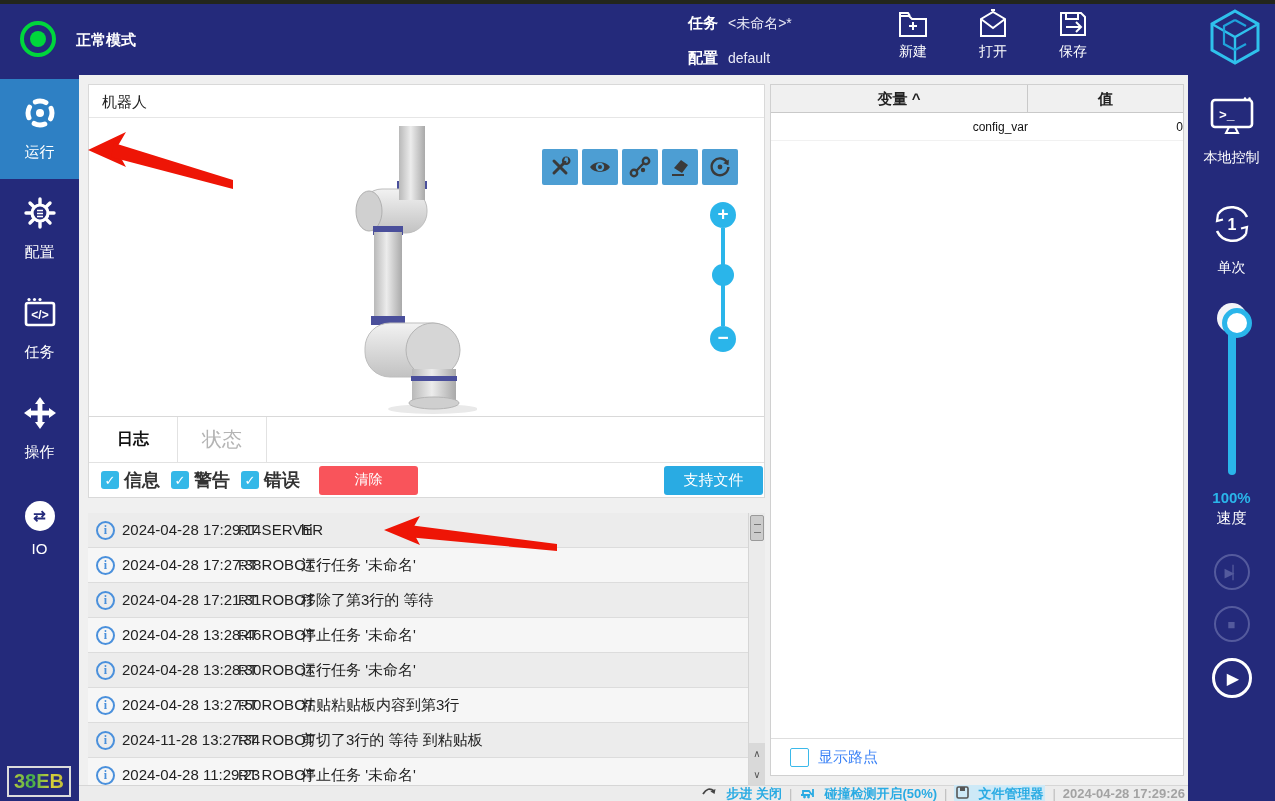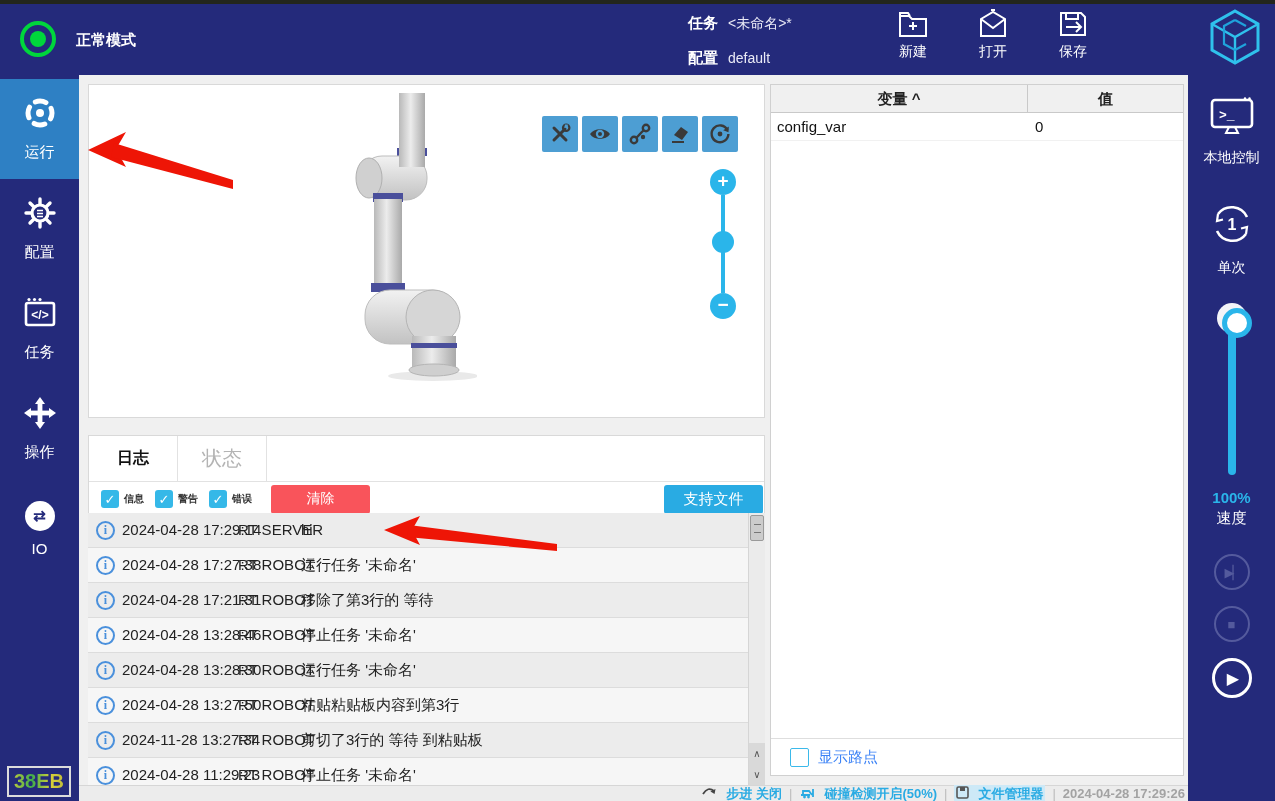--- a/index.html
+++ b/index.html
@@ -43,31 +43,31 @@
   .rp-tool { width:36px; height:36px; background:#4d9ed3; border-radius:2px; display:flex;
     align-items:center; justify-content:center; cursor:pointer; }
   .zoomctrl { position:absolute; right:28px; top:84px; width:26px; height:150px; }
   .zc-btn { position:absolute; left:0; width:26px; height:26px; border-radius:50%; background:#2ab5ea;
     color:#fff; display:flex; align-items:center; justify-content:center; font-size:19px; font-weight:bold; cursor:pointer; }
   .zc-plus::after { content:"+"; margin-top:-2px; }
   .zc-minus { top:124px; } .zc-minus::after { content:"\2212"; margin-top:-2px; }
   .zc-line { position:absolute; left:11px; top:26px; width:4px; height:98px; background:#2ab5ea; }
   .zc-handle { position:absolute; left:2px; top:62px; width:22px; height:22px; border-radius:50%; background:#2ab5ea; cursor:pointer; }
 
-  .tabs-box { position:absolute; left:9px; top:360px; width:677px; height:82px; background:#fff; border:1px solid #d9d9d9; }
+  .tabs-box { position:absolute; left:9px; top:341px; width:677px; height:82px; background:#fff; border:1px solid #d9d9d9; }
   .tab-row { height:46px; display:flex; border-bottom:1px solid #e2e2e2; }
   .tab { width:89px; display:flex; align-items:center; justify-content:center; border-right:1px solid #e2e2e2; cursor:pointer; }
   .tab.active { font-size:16px; font-weight:bold; color:#111; }
   .tab.inactive { font-size:20px; color:#b4b4b4; }
   .filter-row { height:34px; display:flex; align-items:center; padding:0 1px 0 12px; gap:11px; }
   .filter-group { display:flex; align-items:center; gap:5px; cursor:pointer; }
   .cb { width:18px; height:18px; border-radius:3px; background:#35b8e8; color:#fff; display:flex;
     align-items:center; justify-content:center; font-size:13px; }
   .cb::after { content:"\2713"; }
-  .cb-label { font-size:10px; font-weight:bold; color:#333; }
+  .cb-label { font-size:18px; font-weight:bold; color:#333; }
   .clear-btn { width:99px; height:29px; background:#f9545b; color:#fff; border:none; border-radius:3px;
     font-size:14px; margin-left:8px; cursor:pointer; font-family:inherit; }
   .support-btn { margin-left:auto; width:99px; height:29px; background:#29abe3; color:#fff; border:none;
     border-radius:3px; font-size:15px; cursor:pointer; font-family:inherit; }
 
   .log-list { position:absolute; left:9px; top:438px; width:677px; height:272px; background:#84cc16; overflow:hidden; }
   .log-row { position:relative; height:35px; border-bottom:1px solid #dcdcdc; font-size:15px; color:#222; }
   .log-row:nth-child(odd) { background:#ececec; }
   .log-row:nth-child(even) { background:#f6f6f6; }
   .log-icon { position:absolute; left:8px; top:8px; width:19px; height:19px; border-radius:50%;
@@ -84,21 +84,21 @@
   .sb-btn { position:absolute; left:0; width:16px; height:21px; background:#d9d9d9; color:#555;
     display:flex; align-items:center; justify-content:center; font-size:10px; cursor:pointer; }
   .sb-up { bottom:21px; } .sb-up::after { content:"\2227"; }
   .sb-down { bottom:0; } .sb-down::after { content:"\2228"; }
 
   
   .vars-panel { position:absolute; left:770px; top:84px; width:414px; height:692px; background:#fff; border:1px solid #d0d0d0; }
   .vh { display:flex; height:28px; background:#f0f0f0; border-bottom:1px solid #c9c9c9; font-size:15px; font-weight:bold; color:#222; }
   .vh-c1 { width:257px; border-right:1px solid #c9c9c9; text-align:center; line-height:27px; }
   .vh-c2 { flex:1; text-align:center; line-height:27px; }
-  .vrow { display:flex; height:28px; align-items:center; font-size:15px; color:#111; border-bottom:1px solid #f1f1f1; }
+  .vrow { display:flex; height:28px; align-items:center; font-size:12px; color:#111; border-bottom:1px solid #f1f1f1;text-align:right; }
   .vr-name { width:257px; padding-left:6px; }
   .vr-val { flex:1; padding-left:7px; }
   .wp-row { position:absolute; left:0; bottom:0; width:100%; height:37px; border-top:1px solid #dedede;
     display:flex; align-items:center; gap:9px; padding-left:19px; }
   .wp-cb { width:19px; height:19px; border:1px solid #3bb9ea; border-radius:2px; background:#fff; cursor:pointer; }
   .wp-label { font-size:15px; color:#3b82f6; }
 
   
   .right-sidebar { position:absolute; left:1188px; top:75px; width:87px; height:726px; background:#242a7b;
     display:flex; flex-direction:column; align-items:center; color:#fff; z-index:4; }
@@ -231,20 +231,21 @@
   <div class="ls-item">
     <span class="io-circle">⇄</span>
     <div class="lbl">IO</div>
   </div>
   <div class="fw-badge">38EB</div>
 </div>
 
 <div class="main">
 
   <div class="robot-panel">
+    <div class="rp-title">机器人</div>
     <div class="rp-view">
       <svg width="140" height="290" viewBox="0 0 140 290" style="position:absolute;left:248px;top:8px;">
         <defs>
           <linearGradient id="gT" x1="0" y1="0" x2="1" y2="0">
             <stop offset="0" stop-color="#b9b9b9"></stop>
               <stop offset="0.45" stop-color="#ececec"></stop>
               <stop offset="1" stop-color="#a9a9a9"></stop>
           </linearGradient>
           <linearGradient id="gJ" x1="0" y1="0" x2="0" y2="1">
             <stop offset="0" stop-color="#f2f2f2"></stop>

